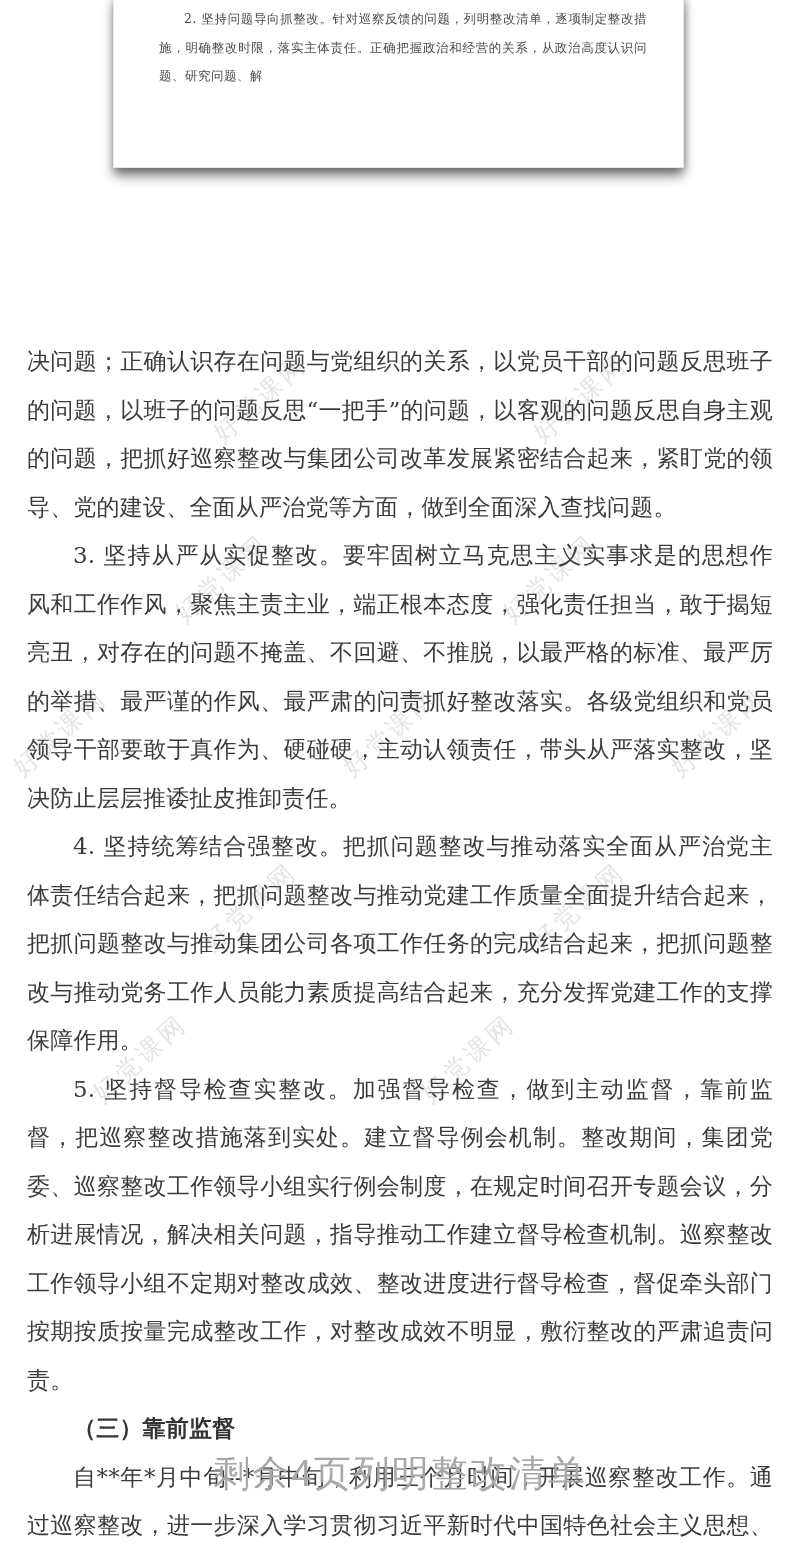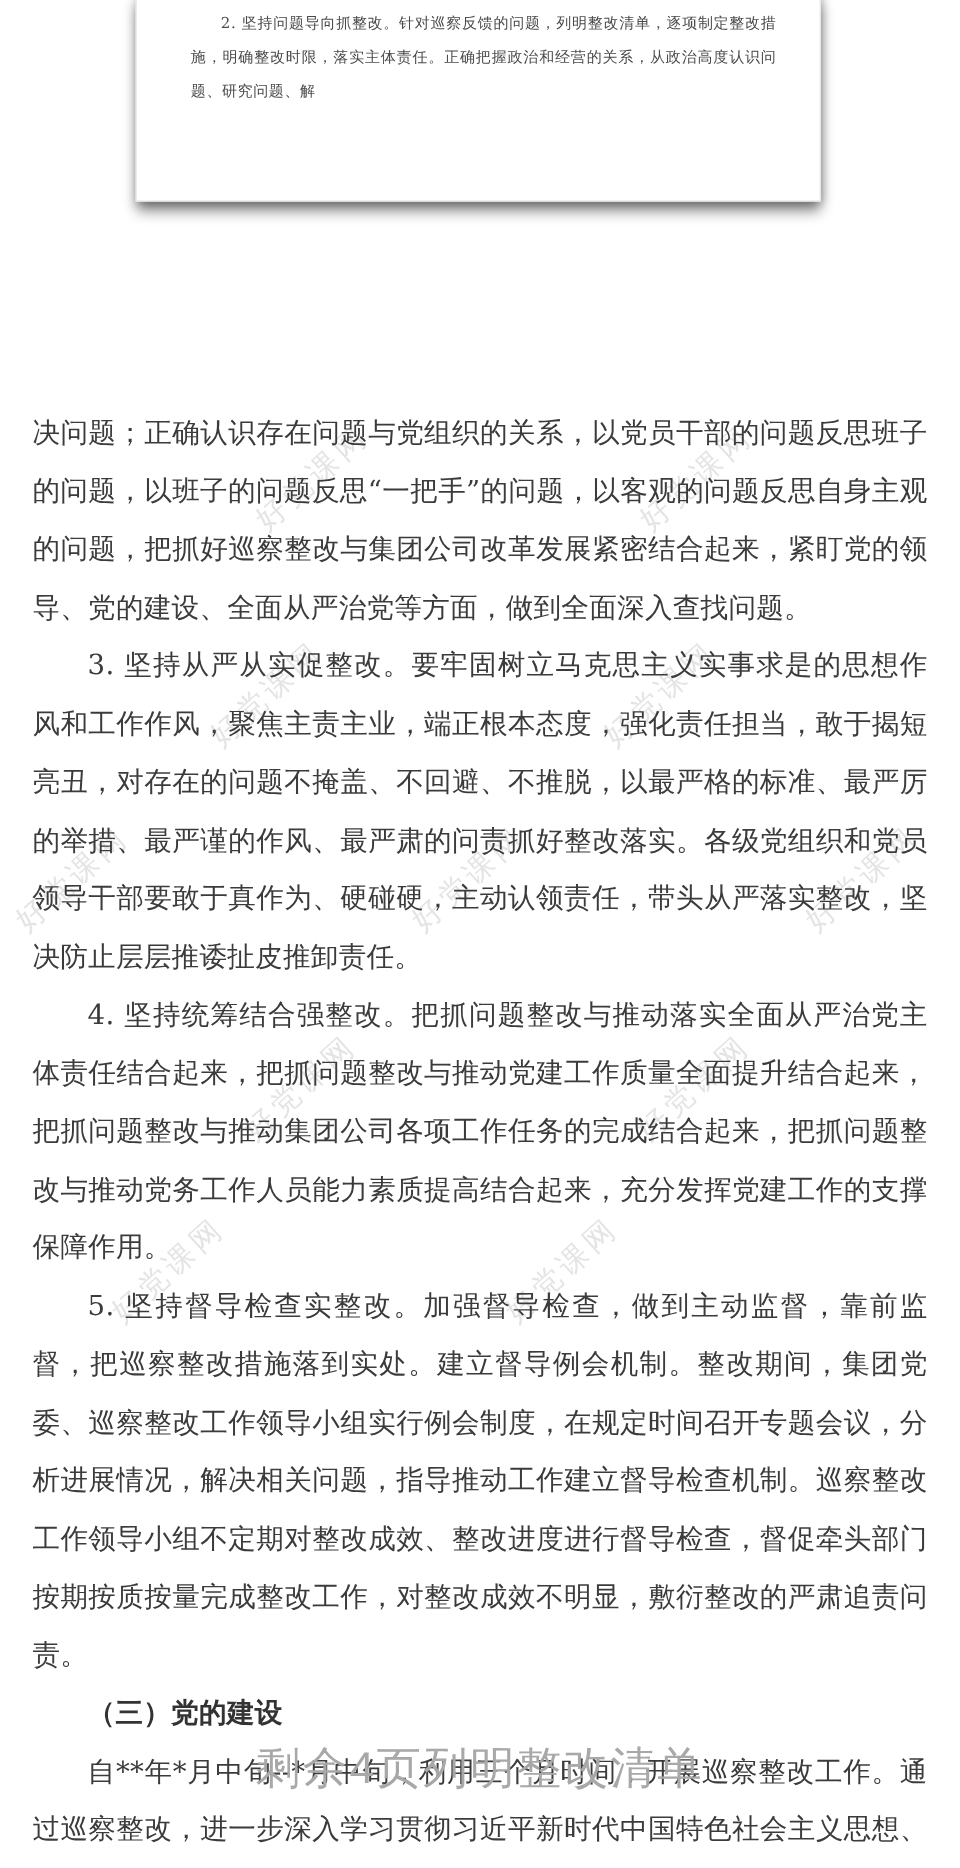--- a/index.html
+++ b/index.html
@@ -97,19 +97,19 @@
 
 <div class="preview-card">
   <p class="card-text">2. 坚持问题导向抓整改。针对巡察反馈的问题，列明整改清单，逐项制定整改措施，明确整改时限，落实主体责任。正确把握政治和经营的关系，从政治高度认识问题、研究问题、解</p>
 </div>
 
 <div class="doc-body">
     <p class="">决问题；正确认识存在问题与党组织的关系，以党员干部的问题反思班子的问题，以班子的问题反思“一把手”的问题，以客观的问题反思自身主观的问题，把抓好巡察整改与集团公司改革发展紧密结合起来，紧盯党的领导、党的建设、全面从严治党等方面，做到全面深入查找问题。</p>
     <p class="indent ">3. 坚持从严从实促整改。要牢固树立马克思主义实事求是的思想作风和工作作风，聚焦主责主业，端正根本态度，强化责任担当，敢于揭短亮丑，对存在的问题不掩盖、不回避、不推脱，以最严格的标准、最严厉的举措、最严谨的作风、最严肃的问责抓好整改落实。各级党组织和党员领导干部要敢于真作为、硬碰硬，主动认领责任，带头从严落实整改，坚决防止层层推诿扯皮推卸责任。</p>
     <p class="indent ">4. 坚持统筹结合强整改。把抓问题整改与推动落实全面从严治党主体责任结合起来，把抓问题整改与推动党建工作质量全面提升结合起来，把抓问题整改与推动集团公司各项工作任务的完成结合起来，把抓问题整改与推动党务工作人员能力素质提高结合起来，充分发挥党建工作的支撑保障作用。</p>
     <p class="indent ">5. 坚持督导检查实整改。加强督导检查，做到主动监督，靠前监督，把巡察整改措施落到实处。建立督导例会机制。整改期间，集团党委、巡察整改工作领导小组实行例会制度，在规定时间召开专题会议，分析进展情况，解决相关问题，指导推动工作建立督导检查机制。巡察整改工作领导小组不定期对整改成效、整改进度进行督导检查，督促牵头部门按期按质按量完成整改工作，对整改成效不明显，敷衍整改的严肃追责问责。</p>
-    <p class="indent bold">（三）党的建设</p>
+    <p class="indent bold">（三）靠前监督</p>
     <p class="indent ">自**年*月中旬--*月中旬，利用三个月时间，开展巡察整改工作。通过巡察整改，进一步深入学习贯彻习近平新时代中国特色社会主义思想、党的十九大和十九届二中、三中、四中、五中、六中全会精神，把管党治党的责任扛起来，基层党组织强起来，党内政治生活严起来，</p>
   </div>
 
 <div class="footer-note">
   <span class="remaining">剩余4页</span><span>列明整改清单</span>
 </div>
 
 </body></html>

